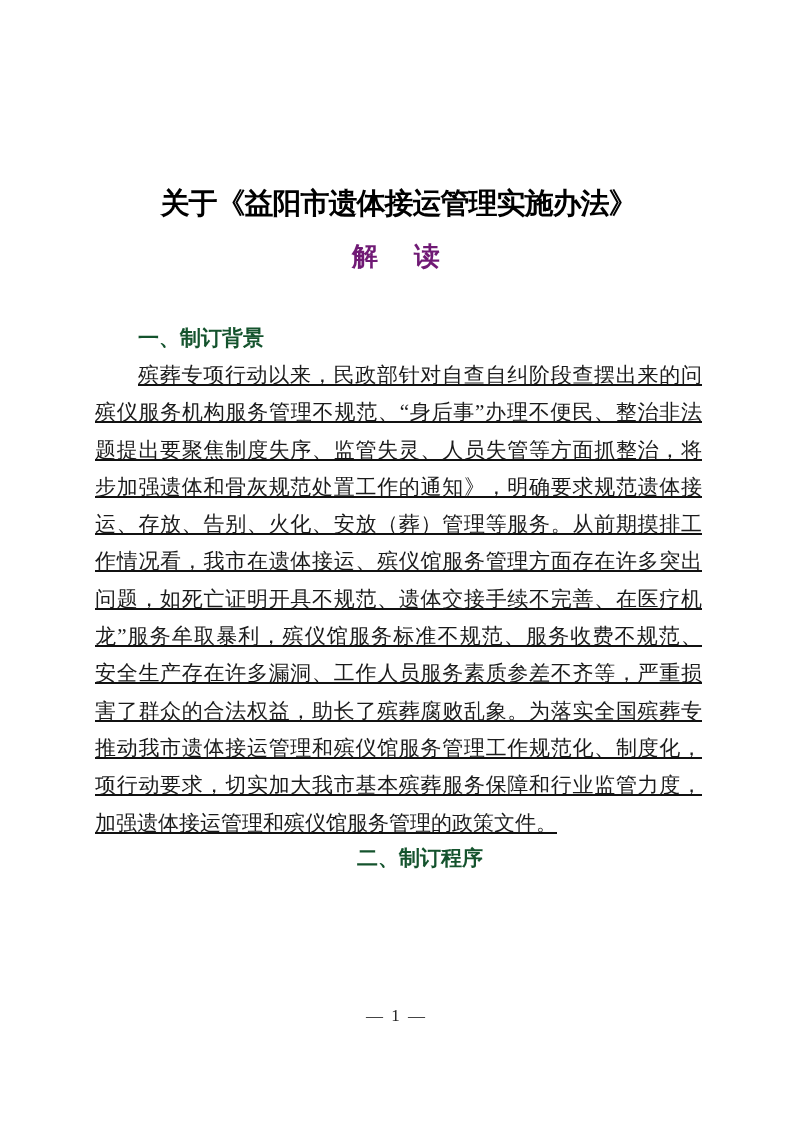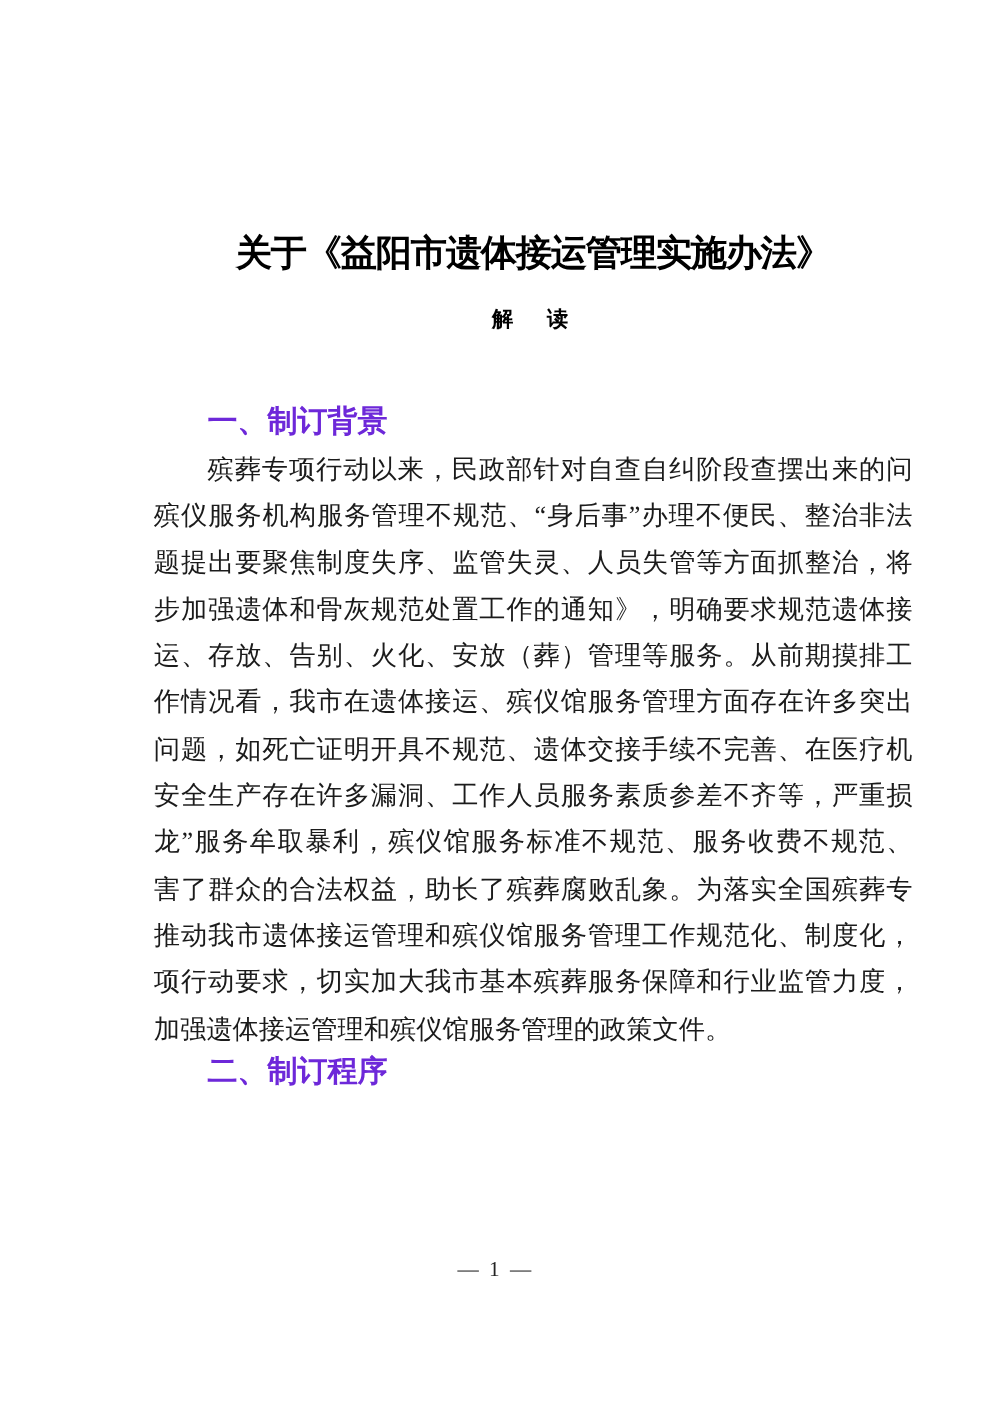--- a/index.html
+++ b/index.html
@@ -5,57 +5,56 @@
   * { margin: 0; padding: 0; box-sizing: border-box; }
   html, body { background: #ffffff; }
   .page {
     position: relative;
     width: 793px;
     height: 1122px;
     background: #ffffff;
     overflow: hidden;
     font-family: "Liberation Serif", serif;
     color: #111;
-    padding-left: 28px;
   }
   .content {
     margin-left: 95px;
     width: 607px;
   }
   .doc-title {
     margin-top: 184px;
     line-height: 38px;
     font-size: 29px;
     font-weight: 700;
     letter-spacing: -1px;
     text-align: center;
     color: #000;
     font-family: "Liberation Serif", serif;
   }
   .doc-subtitle {
     margin-top: 21px;
     line-height: 26px;
-    font-size: 17px;
+    font-size: 26px;
     font-weight: 700;
     letter-spacing: 5px;
     text-align: center;
-    color: #000000;
+    color: #701a75;
     font-family: "Liberation Sans", sans-serif;
   }
   .section-heading {
     line-height: 22px;
     padding-left: 43px;
-    font-size: 24px;
+    font-size: 21px;
     font-weight: 700;
-    color: #6d28d9;
+    color: #14532d;
     font-family: "Liberation Sans", sans-serif;
   }
   .section-heading.first { margin-top: 58px; }
-  .section-heading.second { margin-top: 5px; }
-  .body-text { margin-top: 8px; }
+  .section-heading.second { margin-top: 5px; text-align: center; }
+  .body-text { margin-top: 8px; text-decoration: underline; }
   .body-line {
     height: 37.3px;
     line-height: 37.3px;
     font-size: 21px;
     color: #1b1b1b;
     text-align: justify;
     text-align-last: justify;
     overflow: hidden;
     white-space: nowrap;
     font-family: "Liberation Serif", serif;
@@ -86,22 +85,22 @@
     <h2 class="section-heading first">一、制订背景</h2>
 
     <div class="body-text">
       <div class="body-line indent">殡葬专项行动以来，民政部针对自查自纠阶段查摆出来的问</div>
       <div class="body-line">殡仪服务机构服务管理不规范、“身后事”办理不便民、整治非法</div>
       <div class="body-line">题提出要聚焦制度失序、监管失灵、人员失管等方面抓整治，将</div>
       <div class="body-line">步加强遗体和骨灰规范处置工作的通知》，明确要求规范遗体接</div>
       <div class="body-line">运、存放、告别、火化、安放（葬）管理等服务。从前期摸排工</div>
       <div class="body-line">作情况看，我市在遗体接运、殡仪馆服务管理方面存在许多突出</div>
       <div class="body-line">问题，如死亡证明开具不规范、遗体交接手续不完善、在医疗机</div>
+      <div class="body-line">龙”服务牟取暴利，殡仪馆服务标准不规范、服务收费不规范、</div>
       <div class="body-line">安全生产存在许多漏洞、工作人员服务素质参差不齐等，严重损</div>
-      <div class="body-line">龙”服务牟取暴利，殡仪馆服务标准不规范、服务收费不规范、</div>
       <div class="body-line">害了群众的合法权益，助长了殡葬腐败乱象。为落实全国殡葬专</div>
       <div class="body-line">推动我市遗体接运管理和殡仪馆服务管理工作规范化、制度化，</div>
       <div class="body-line">项行动要求，切实加大我市基本殡葬服务保障和行业监管力度，</div>
       <div class="body-line last">加强遗体接运管理和殡仪馆服务管理的政策文件。</div>
     </div>
 
     <h2 class="section-heading second">二、制订程序</h2>
   </div>
 
   <div class="page-footer">— 1 —</div>

